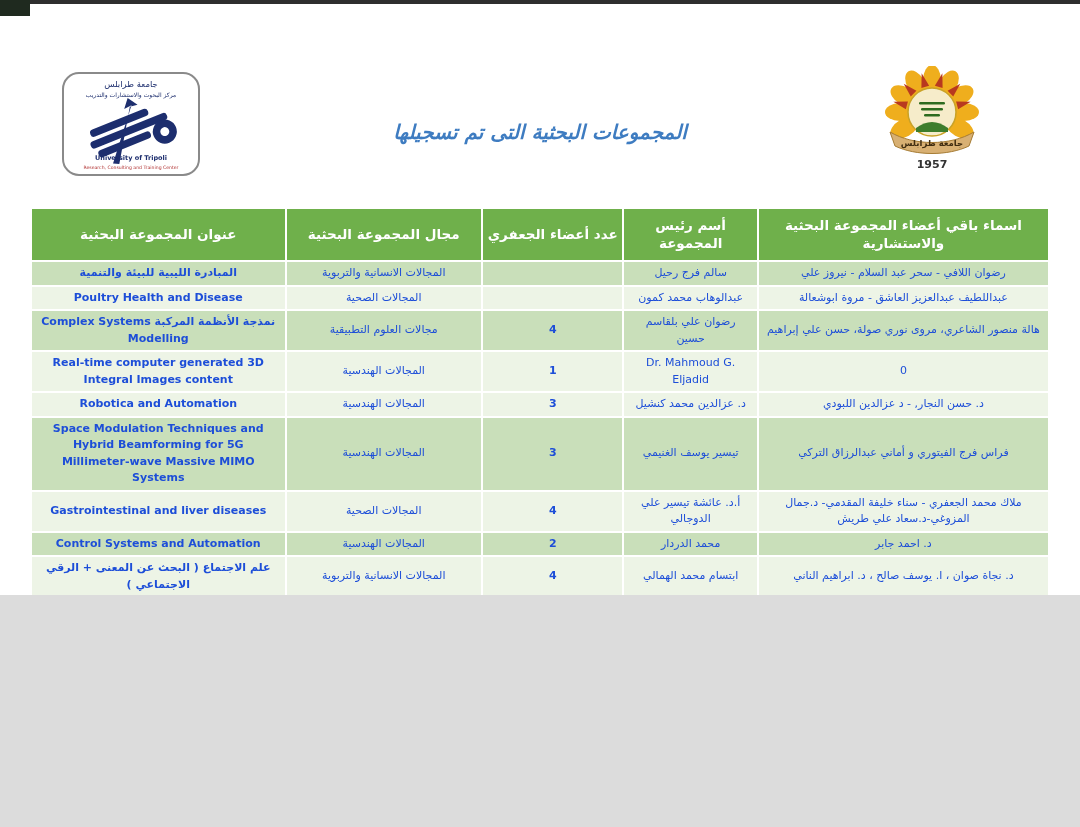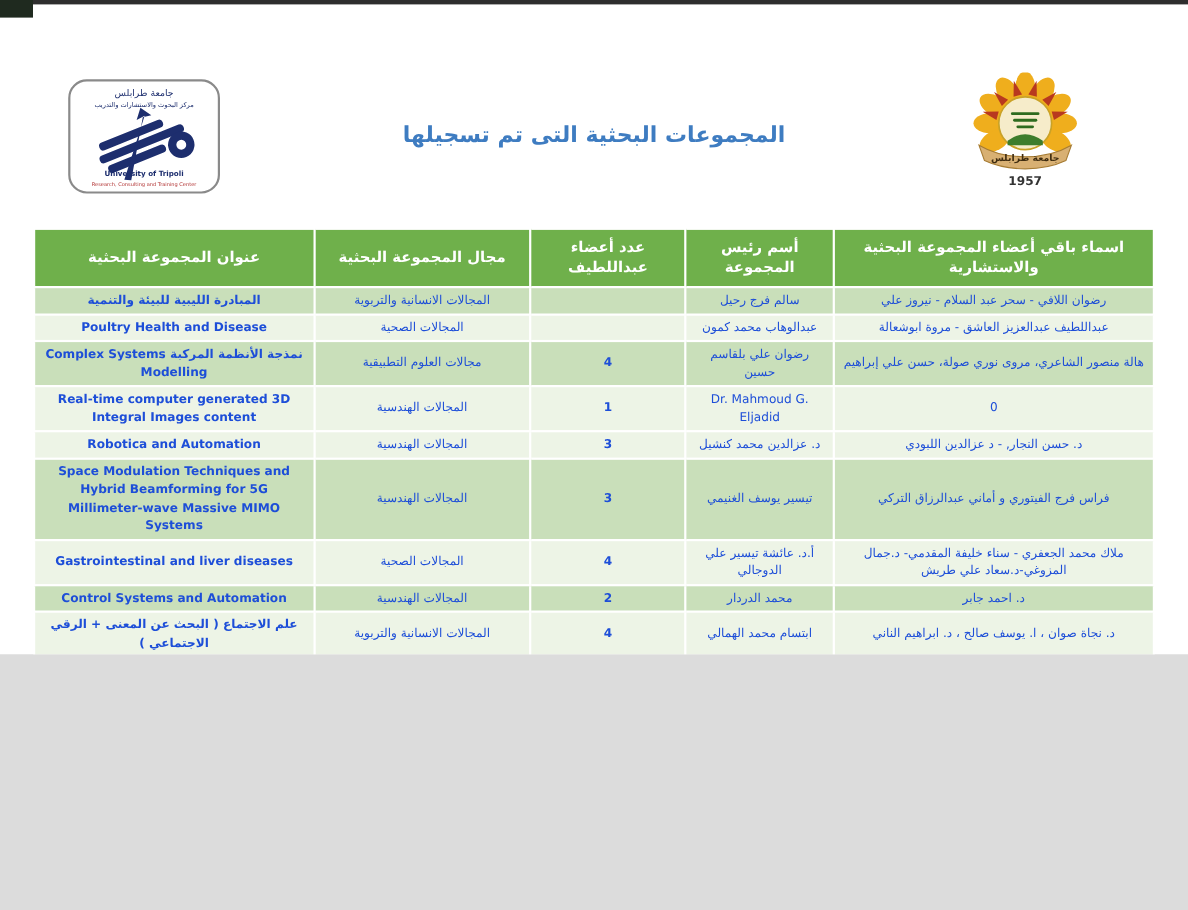--- a/index.html
+++ b/index.html
@@ -10,21 +10,21 @@
     overflow:hidden;
     font-family:"DejaVu Sans", sans-serif;
     margin:0 auto;
   }
   .top-strip{position:absolute;top:0;left:0;width:100%;height:4px;background:#2e2e2e;}
   .top-corner{position:absolute;top:0;left:0;width:30px;height:16px;background:#1f2a1f;}
 
   
   .logo-left{position:absolute;left:60px;top:70px;width:142px;height:108px;}
   .logo-right{position:absolute;left:868px;top:66px;width:128px;height:110px;}
-  .title-block{position:absolute;top:110px;left:240px;width:600px;text-align:center;}
+  .title-block{position:absolute;top:120px;left:240px;width:600px;text-align:center;font-style:italic;}
   .doc-title{
     color:var(--title-blue,#3e7cc1);
     font-size:20px;font-weight:bold;
     direction:rtl;
     letter-spacing:.5px;
   }
   .doc-date{margin-top:27px;font-size:15px;color:#1c1c1c;}
 
   
   .table-wrap{position:absolute;left:30px;top:207px;width:1020px;}
@@ -119,21 +119,21 @@
         <col style="width:25%">
         <col style="width:19.3%">
         <col style="width:13.9%">
         <col style="width:13.2%">
         <col style="width:28.6%">
       </colgroup>
       <thead>
         <tr>
           <th>عنوان المجموعة البحثية</th>
           <th>مجال المجموعة البحثية</th>
-          <th>عدد أعضاء عبداللطيف</th>
+          <th>عدد أعضاء الجعفري</th>
           <th>أسم رئيس المجموعة</th>
           <th>اسماء باقي أعضاء المجموعة البحثية والاستشارية</th>
         </tr>
       </thead>
       <tbody id="table-body">
           <tr class="shade">
       <td class="c-title" dir="auto">المبادرة الليبية للبيئة والتنمية</td>
       <td class="c-field" dir="rtl">المجالات الانسانية والتربوية</td>
       <td class="c-count" dir="ltr"></td>
       <td class="c-head" dir="auto">سالم فرج رحيل</td>

